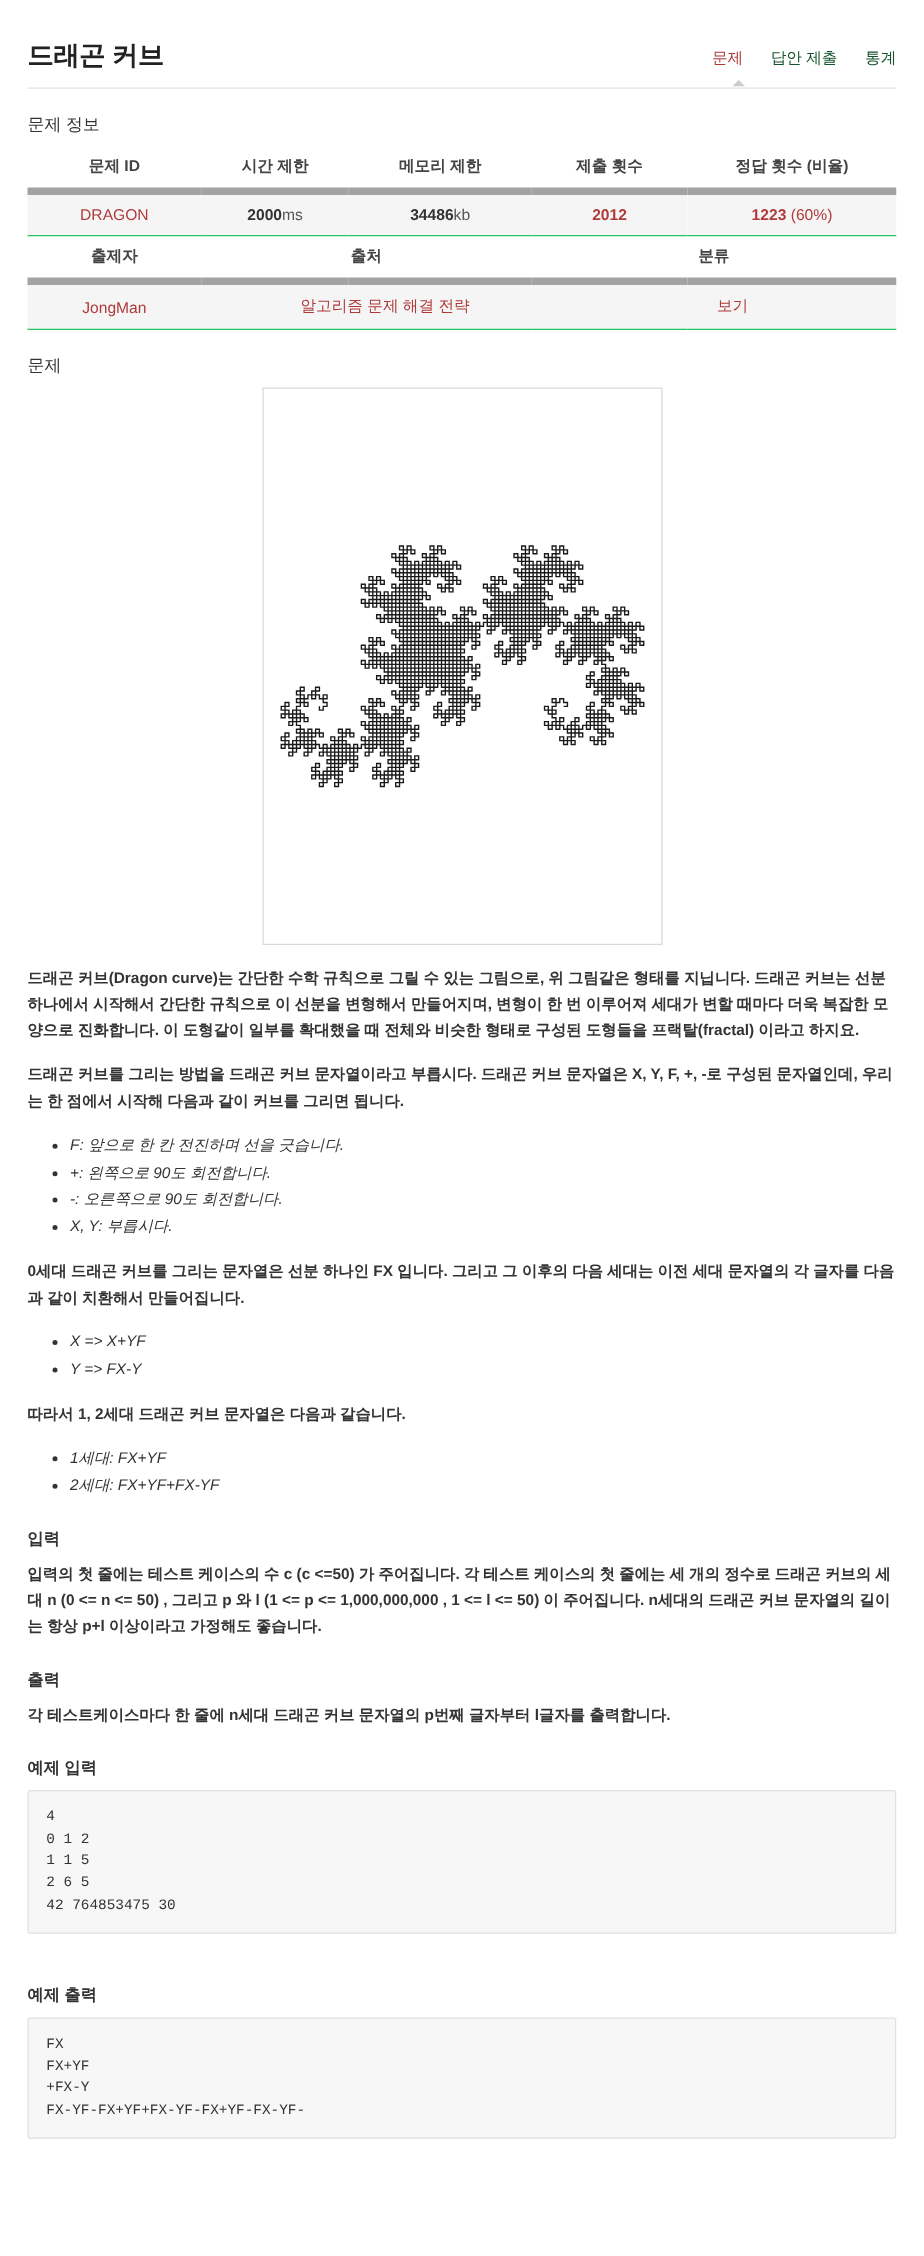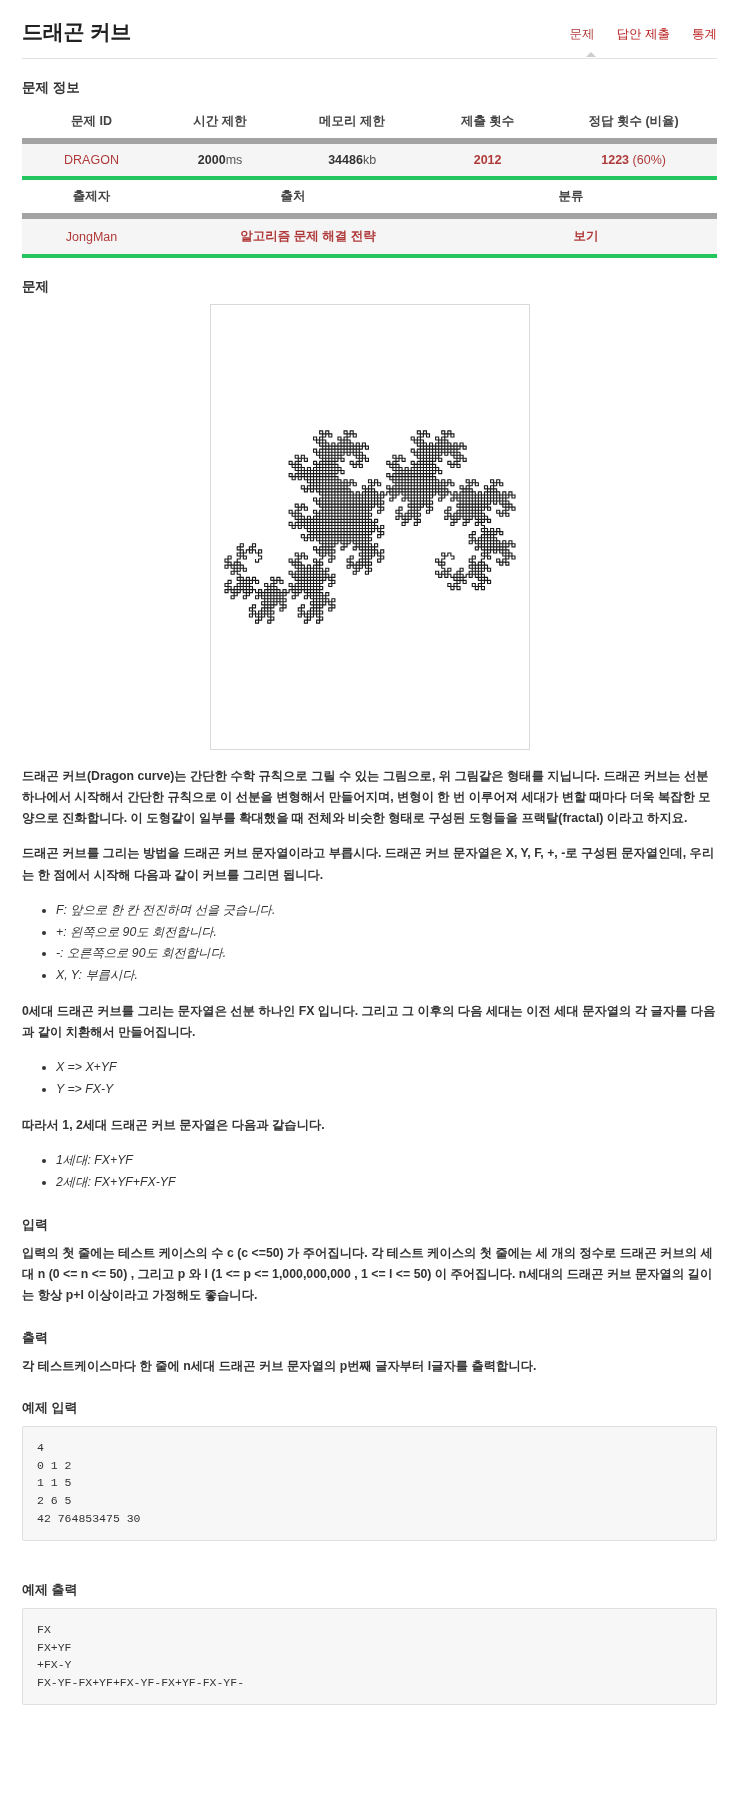--- a/index.html
+++ b/index.html
@@ -9,21 +9,21 @@
     font-family: "Liberation Sans", sans-serif;
     color: #333333;
   }
   body {
     width: 739px;
     min-height: 1805px;
     position: relative;
   }
   .page {
     width: 739px;
-    padding: 0 22px;
+    padding: 12px 22px;
   }
   
   .top-header {
     display: flex;
     align-items: flex-end;
     justify-content: space-between;
     padding: 18px 0 12px 0;
     border-bottom: 1px solid #e2e2e2;
     margin-bottom: 0;
   }
@@ -35,41 +35,41 @@
   }
   .nav {
     display: flex;
     align-items: flex-end;
     gap: 22px;
     padding-bottom: 3px;
     position: relative;
   }
   .nav-item {
     font-size: 12.5px;
-    color: #b91c1c;
+    color: #14532d;
     text-decoration: none;
     cursor: pointer;
     white-space: nowrap;
   }
   .nav-item.active {
     color: #b03a3a;
   }
   .nav-caret {
     position: absolute;
     left: 16px;
     bottom: -11px;
     width: 0; height: 0;
     border-left: 5px solid transparent;
     border-right: 5px solid transparent;
     border-bottom: 5px solid #cccccc;
   }
   
   h2.section {
     font-size: 13.5px;
-    font-weight: bold;
+    font-weight: normal;
     color: #333333;
     margin: 20px 0 8px 0;
   }
   h3.sub {
     font-size: 13px;
     font-weight: bold;
     color: #333333;
     margin: 22px 0 9px 0;
   }
   
@@ -84,29 +84,29 @@
     padding: 8px 6px;
     text-align: center;
     border-bottom: 6px solid #a3a3a3;
     background: #ffffff;
     font-size: 12.5px;
   }
   table.info td {
     padding: 9px 6px;
     text-align: center;
     background: #f5f5f5;
-    border-bottom: 4px solid #22c55e;
+    border-bottom: 1px solid #22c55e;
     border-top: 1px solid #e4e4e4;
   }
   .val-red { color: #b03a3a; font-weight: bold; }
   .val-bold { font-weight: bold; color: #333; }
   .unit { font-weight: normal; color: #555; }
   .ratio { color: #b03a3a; font-weight: normal; }
   .link { color: #b03a3a; text-decoration: none; cursor: pointer; }
-  .link-plain { color: #b03a3a; text-decoration: none; cursor: pointer; font-weight: bold; margin-left: 30px;}
+  .link-plain { color: #b03a3a; text-decoration: none; cursor: pointer; font-weight: normal; margin-left: 30px;}
   
   .figure-wrap {
     display: flex;
     justify-content: center;
     margin: 6px 0 16px 0;
   }
   .figure-box {
     width: 320px;
     height: 446px;
     border: 1px solid #d9d9d9;

